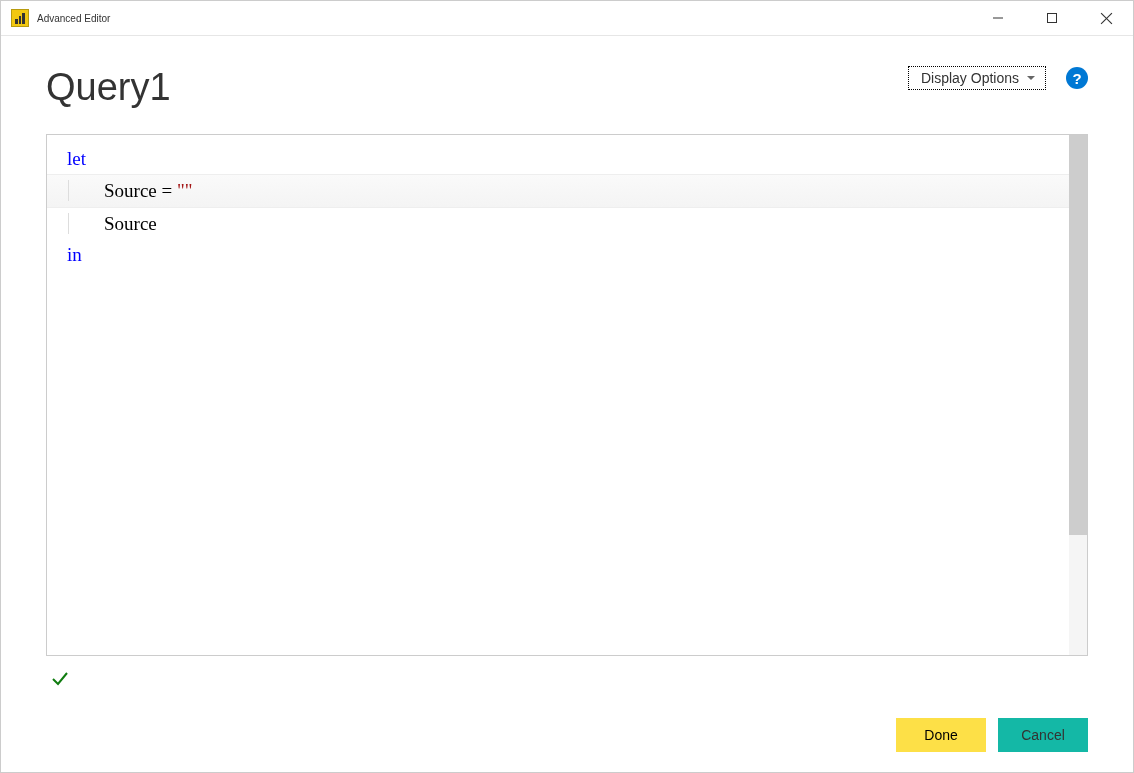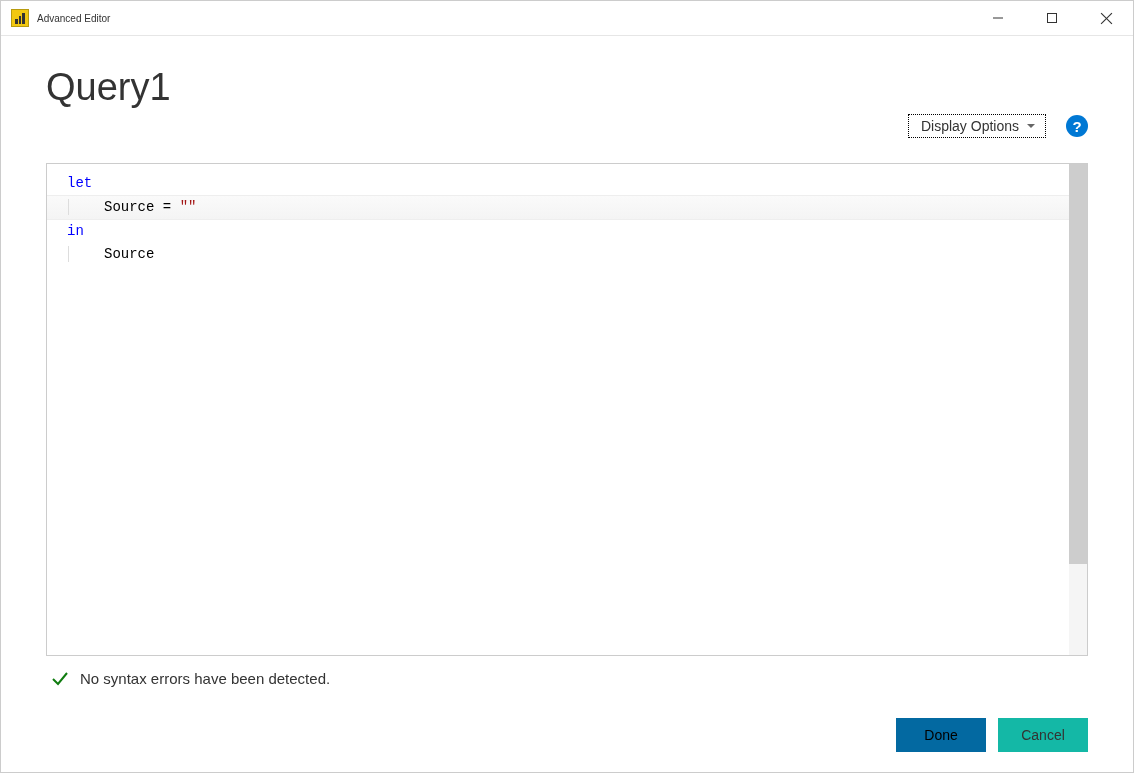--- a/index.html
+++ b/index.html
@@ -79,21 +79,20 @@
     }
     .query-title {
       font-size: 38px;
       font-weight: 300;
       color: #333;
     }
     .header-right {
       display: flex;
       align-items: center;
       gap: 20px;
-      margin-top: 48px;
     }
     .display-options {
       border: 1px dotted #000;
       padding: 3px 10px 3px 12px;
       font-size: 14px;
       color: #333;
       display: flex;
       align-items: center;
       gap: 8px;
       cursor: pointer;
@@ -120,22 +119,22 @@
     }
     .editor-container {
       border: 1px solid #cccccc;
       flex: 1;
       display: flex;
       min-height: 0;
     }
     .editor-content {
       flex: 1;
       padding: 8px 20px;
-      font-family: Liberation Mono, monospace;
-      font-size: 14px;
+      font-family: Liberation Serif, serif;
+      font-size: 19px;
       line-height: 1.65;
       color: #000;
       white-space: pre;
       overflow: hidden;
       position: relative;
     }
     .code-line {
       display: block;
     }
     .code-line.highlighted {
@@ -188,21 +187,21 @@
     }
     .btn {
       min-width: 90px;
       height: 34px;
       border: 1px solid transparent;
       font-size: 14px;
       cursor: pointer;
       padding: 0 18px;
     }
     .btn-primary {
-      background: #0369a1;
+      background: #fde047;
       color: #000;
     }
     .btn-secondary {
       background: #14b8a6;
       color: #333;
     }
   </style>
 </head>
 <body>
 
@@ -240,30 +239,29 @@
     <div class="header-right">
       <div class="display-options">
         <span>Display Options</span>
         <span class="caret"></span>
       </div>
       <div class="help-icon">?</div>
     </div>
   </div>
 
   <div class="editor-container">
-    <div class="editor-content" id="editor-content"><div class="code-line"><span class="kw">let</span></div><div class="code-line highlighted"><span class="indent-guide">Source = <span class="str">""</span></span></div><div class="code-line"><span class="kw">in</span></div><div class="code-line"><span class="indent-guide">Source</span></div></div>
+    <div class="editor-content" id="editor-content"><div class="code-line"><span class="kw">let</span></div><div class="code-line highlighted"><span class="indent-guide">Source = <span class="str">""</span></span></div><div class="code-line"><span class="indent-guide">Source</span></div><div class="code-line"><span class="kw">in</span></div></div>
     <div class="scrollbar-track">
       <div class="scrollbar-thumb"></div>
     </div>
   </div>
 
   <div class="status-row">
     <svg width="20" height="20" viewBox="0 0 20 20">
       <polyline points="3,11 8,16 17,5" stroke-width="2"></polyline>
     </svg>
-    <div class="status-text">No syntax errors have been detected.</div>
   </div>
 
   <div class="footer-buttons">
     <button class="btn btn-primary">Done</button>
     <button class="btn btn-secondary">Cancel</button>
   </div>
 </div>
 
 </body></html>

